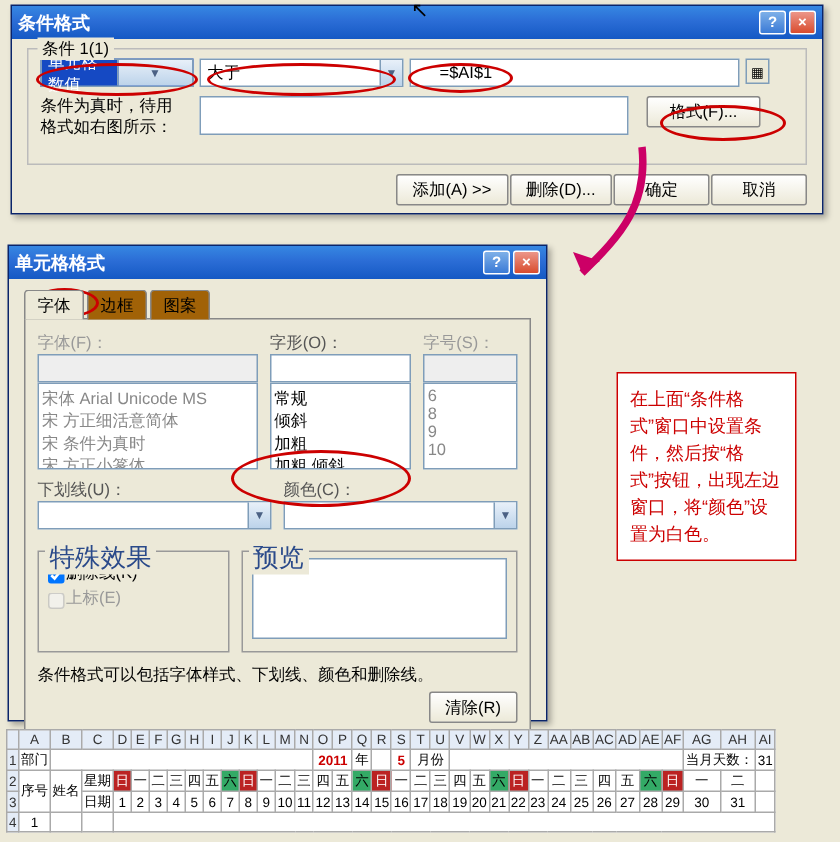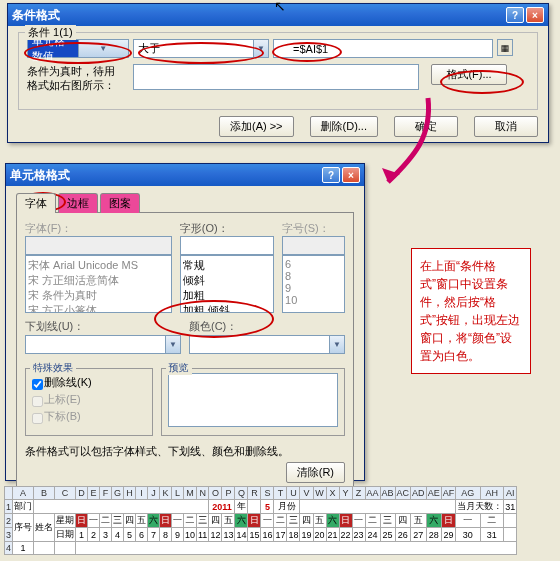--- a/index.html
+++ b/index.html
@@ -14,29 +14,29 @@
   .legend{position:absolute;top:-8px;left:6px;background:#ece9d8;padding:0 3px;font-size:11px}
   .row{display:flex;margin-bottom:6px;gap:4px}
   .combo{display:inline-flex;align-items:center;border:1px solid #7f9db9;background:#fff;height:19px;font-size:11px}
   .combo.sel{background:#1549c3;color:#fff}
   .combo.sel span{padding:0 4px;flex:1}
   .cbdrop{width:15px;height:17px;background:linear-gradient(to bottom,#e8f0f9,#bcd3ea);border-left:1px solid #7f9db9;display:inline-flex;align-items:center;justify-content:center;font-size:8px;color:#4b6184}
   input.txt{border:1px solid #7f9db9;height:19px;background:#fff;padding:0 19px;font-size:11px}
   .btn{height:21px;border:1px solid #888;background:linear-gradient(to bottom,#fff,#ece9d8);padding:0 10px;font-size:11px;cursor:pointer;border-radius:2px}
   .circle{position:absolute;border:2px solid #c00;border-radius:50%;pointer-events:none}
   .tabs{display:flex;position:relative;top:1px}
-  .tab{border:1px solid #888;border-bottom:none;padding:2px 8px;background:#ec4899;font-size:11px;margin-right:2px;border-radius:3px 3px 0 0}
+  .tab{border:1px solid #888;border-bottom:none;padding:2px 8px;background:#a16207;font-size:11px;margin-right:2px;border-radius:3px 3px 0 0}
   .tab.active{background:#ece9d8;position:relative;z-index:2}
   .tabpanel{border:1px solid #888;padding:8px;background:#ece9d8}
   .lbl{font-size:11px;color:#555}
   .lbl.dis{color:#999}
   .listbox{border:1px solid #7f9db9;background:#fff;color:#888;height:58px;overflow:hidden;font-size:11px;padding:2px}
   .listbox.small{height:58px;width:60px}
   .section{border:1px solid #999;padding:4px 6px 8px 6px;position:relative;margin-top:8px}
-  .seclbl{position:absolute;top:-8px;left:4px;background:#ece9d8;padding:0 3px;font-size:10px;color:#2a4a8a}
+  .seclbl{position:absolute;top:-8px;left:4px;background:#ece9d8;padding:0 3px;font-size:17px;color:#2a4a8a}
   .chk{display:flex;align-items:flex-end;gap:1px;font-size:11px;margin:2px 0}
   .chk input{width:11px;height:11px}
   .callout{position:absolute;background:#fff;border:1px solid #c00;padding:8px;font-size:12px;color:#c00;line-height:1.5;width:120px}
   .arrow{position:absolute;pointer-events:none}
   .sheet{position:absolute;bottom:6px;left:4px;right:4px;font-size:9px;border-collapse:collapse;background:#fff}
   .sheet td,.sheet th{border:1px solid #aaa;padding:0 1px;text-align:center;height:13px;font-size:9px}
   .sheet th{background:#e4ecf7;color:#333;font-weight:normal}
   .redc{background:#b22;color:#fff}
   .grnc{background:#3a6}
   .preview{border:1px solid #7f9db9;background:#fff;height:72px}
@@ -65,21 +65,21 @@
         <input class="txt" style="width: 220px;" value="=$AI$1">
         <span style="width:16px;height:17px;border:1px solid #7f9db9;background:#ece9d8;display:inline-flex;align-items:center;justify-content:center;font-size:9px">▦</span>
       </div>
       <div class="row" style="align-items:flex-start">
         <div style="width:102px;font-size:11px;line-height:1.3;white-space:pre-line">条件为真时，待用
 格式如右图所示：</div>
         <input class="txt" style="width: 286px; height: 26px;" readonly="">
         <button class="btn" style="margin-left:8px;width:76px">格式(F)...</button>
       </div>
     </div>
-    <div class="row" style="justify-content:flex-end;gap:16px">
+    <div class="row" style="justify-content:flex-end;gap:1px">
       <button class="btn">添加(A) &gt;&gt;</button>
       <button class="btn">删除(D)...</button>
       <button class="btn" style="width:64px">确定</button>
       <button class="btn" style="width:64px">取消</button>
     </div>
   </div>
 
   <div class="circle" style="left:16px;top:38px;width:108px;height:22px"></div>
   <div class="circle" style="left:130px;top:38px;width:126px;height:22px"></div>
   <div class="circle" style="left:264px;top:38px;width:70px;height:20px"></div>
@@ -150,24 +150,20 @@
       <div class="row" style="gap:8px;align-items:stretch">
         <div class="section" style="flex:0.8">
           <div class="seclbl">特殊效果</div>
           <label class="chk">
               <input type="checkbox" checked="" style="">
               <span>删除线(K)</span>
             </label>
           <label class="chk" style="color:#999">
               <input type="checkbox" disabled="" style="">
               <span>上标(E)</span>
-            </label>
-          <label class="chk" style="color:#999">
-              <input type="checkbox" disabled="" style="">
-              <span>下标(B)</span>
             </label>
         </div>
         <div class="section" style="flex:1.2">
           <div class="seclbl">预览</div>
           <div class="preview" style="height:54px"></div>
         </div>
       </div>
       <div style="font-size:11px;margin:8px 0 4px 0;line-height:1.3">条件格式可以包括字体样式、下划线、颜色和删除线。</div>
       <div class="row" style="justify-content:flex-end">
           <button class="btn">清除(R)</button>

